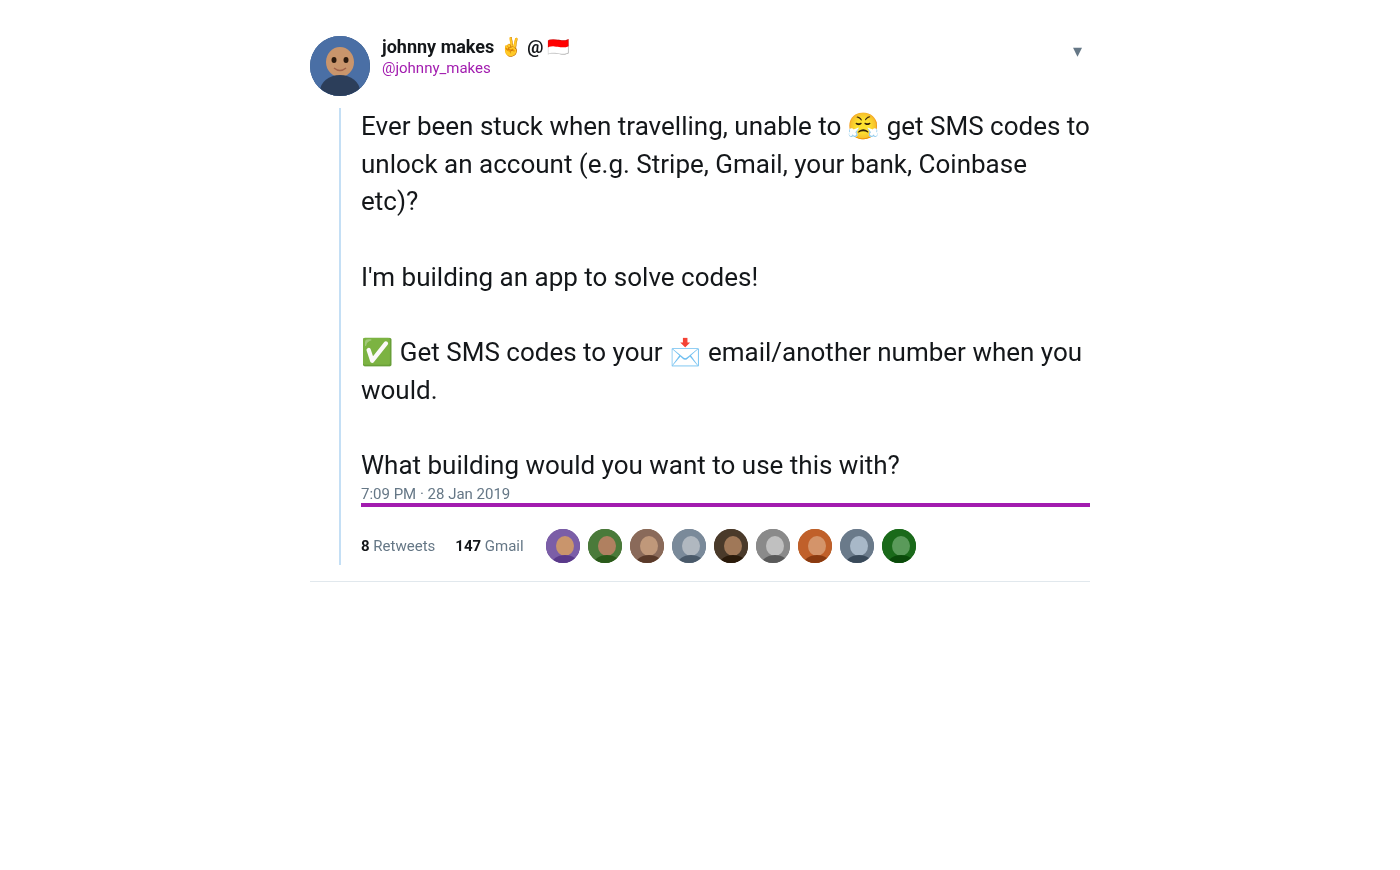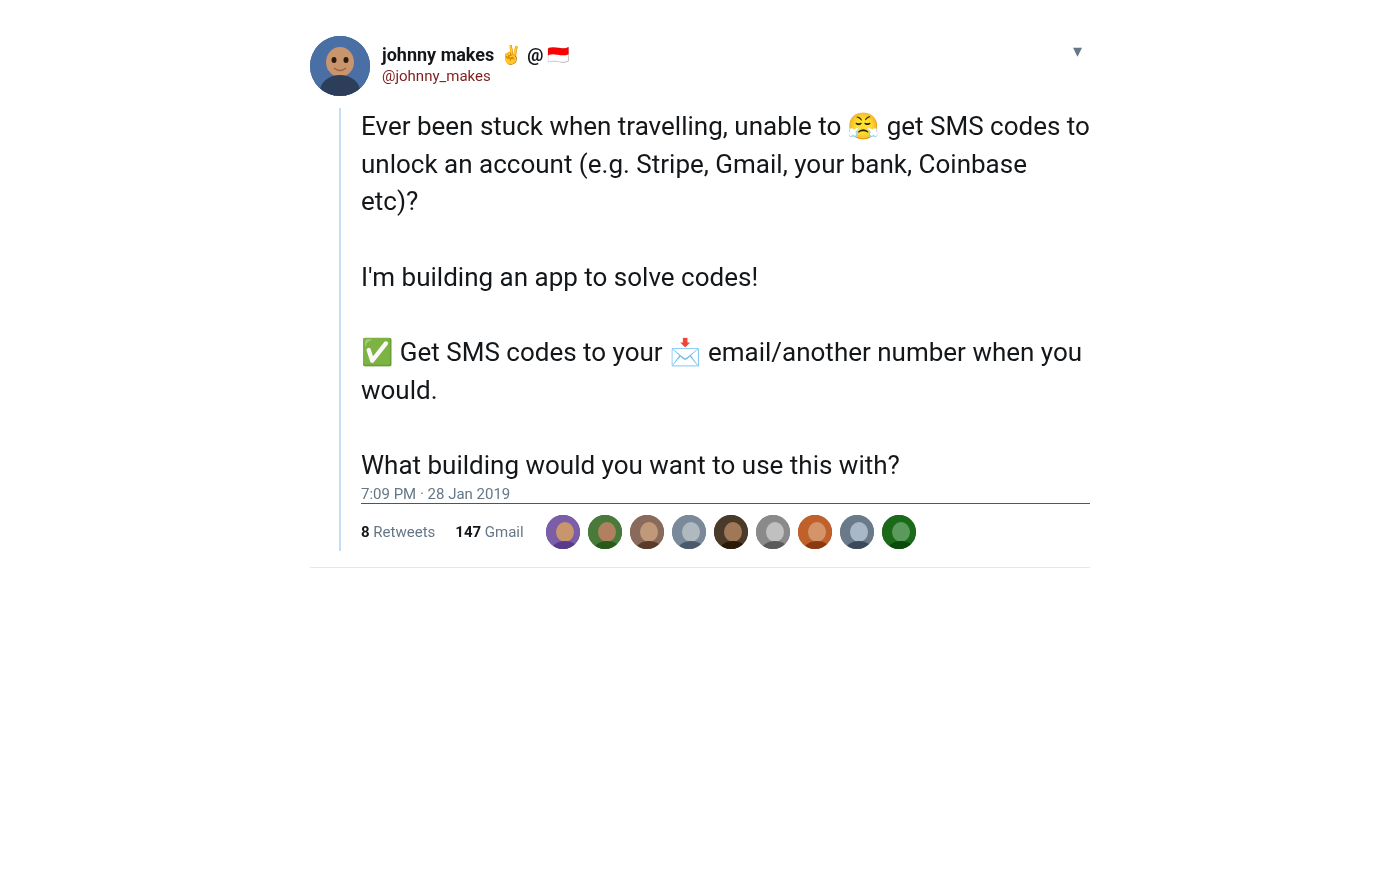--- a/index.html
+++ b/index.html
@@ -45,33 +45,32 @@
       border-radius: 50%;
       background: linear-gradient(135deg, #5b7fa6 0%, #3a5a7a 40%, #2c3e50 100%);
       display: flex;
       align-items: center;
       justify-content: center;
     }
     .user-info {
       display: flex;
       flex-direction: column;
       justify-content: flex-end;
-      margin-top: 8px;
     }
     .display-name {
       font-size: 18px;
       font-weight: 700;
       color: #14171a;
       display: flex;
       align-items: center;
       gap: 6px;
     }
     .username {
       font-size: 15px;
-      color: #7f1d1d;
+      color: #a21caf;
       margin-top: 2px;
     }
     .chevron-btn {
       position: absolute;
       right: 0;
       top: 0;
       background: none;
       border: none;
       color: #657786;
       font-size: 18px;
@@ -98,22 +97,22 @@
       color: #14171a;
     }
     .tweet-timestamp {
       font-size: 15px;
       color: #657786;
     }
     .tweet-stats {
       display: flex;
       align-items: center;
       gap: 0;
-      border-top: 1px solid #a21caf;
-      padding-top: 9px;
+      border-top: 4px solid #a21caf;
+      padding-top: 20px;
     }
     .stats-numbers {
       display: flex;
       gap: 20px;
       margin-right: 20px;
     }
     .stat-item {
       font-size: 15px;
       color: #657786;
     }

